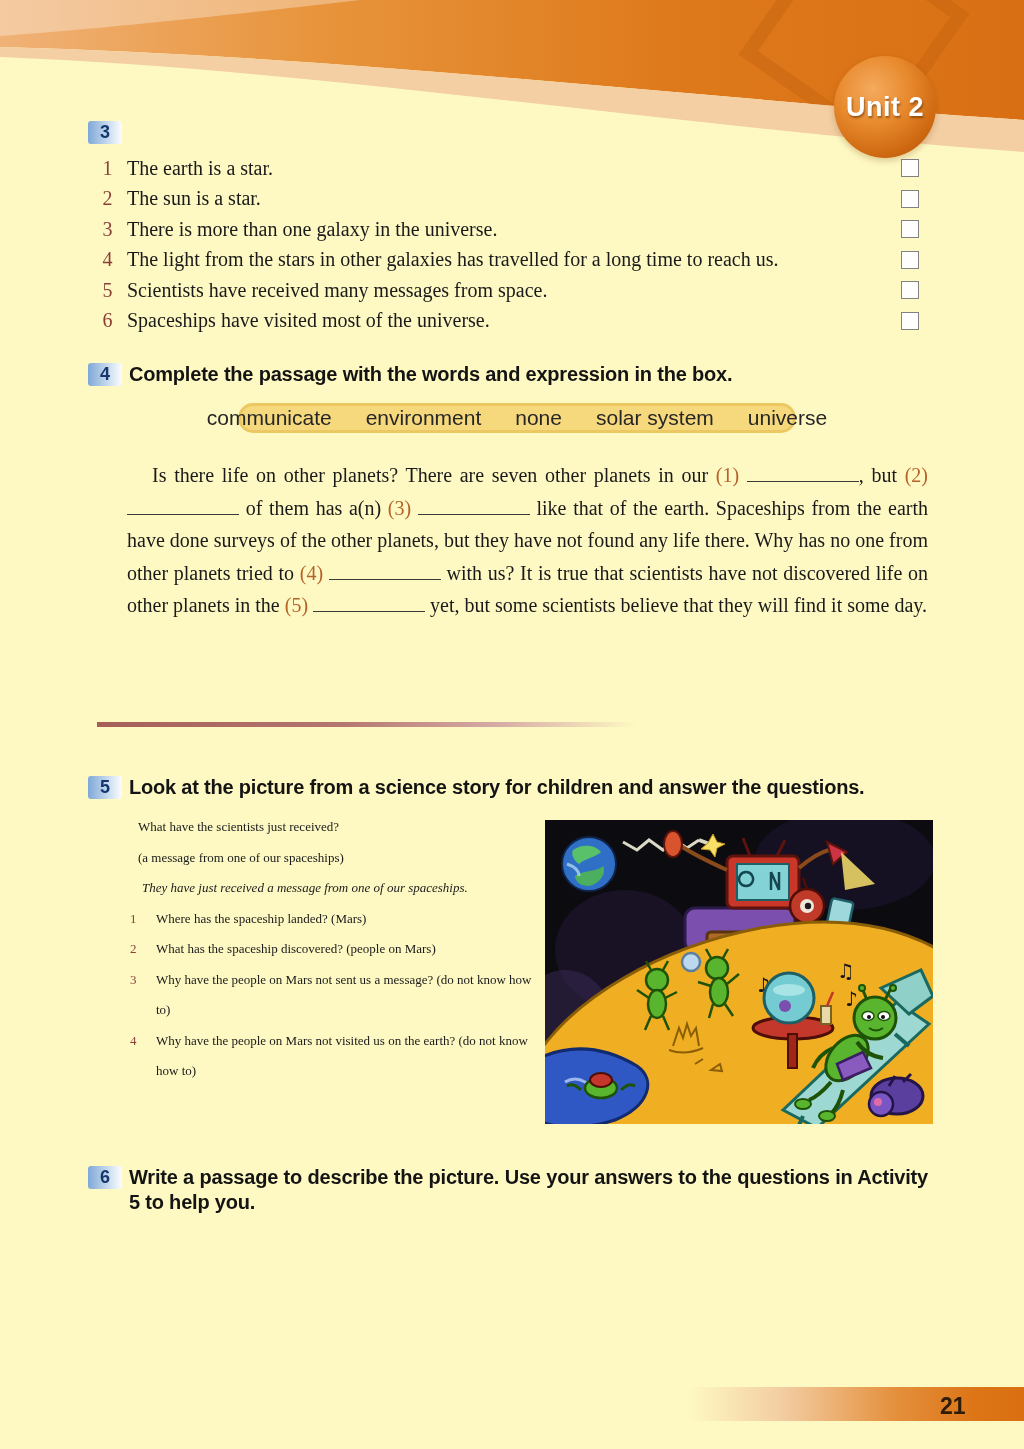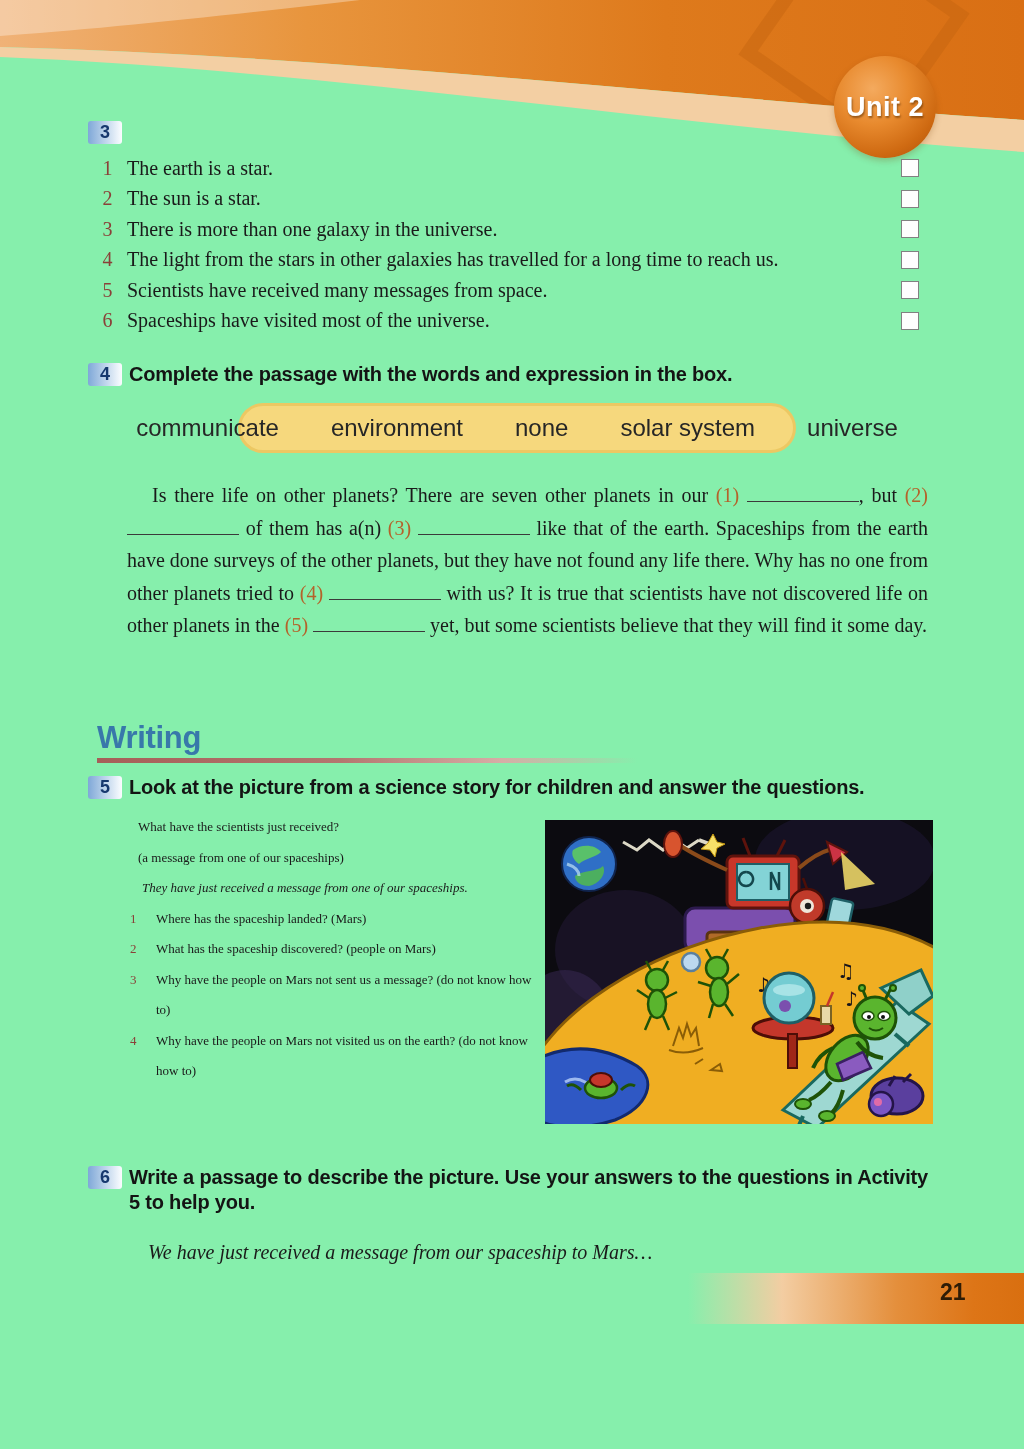--- a/index.html
+++ b/index.html
@@ -1,16 +1,16 @@
 <!DOCTYPE html>
 <html><head>
 <meta charset="utf-8">
 <style>
   html,body{margin:0;padding:0;background:#ffffff;}
-  .page{position:relative;width:1024px;height:1449px;background:#86efac;overflow:hidden;
+  .page{position:relative;width:1024px;height:1449px;background:#fef9c3;overflow:hidden;
         font-family:"Liberation Serif",serif;color:#1a1a1a;}
 
   
   .header-svg{position:absolute;left:0;top:0;}
   .unit-sphere{position:absolute;left:834px;top:56px;width:102px;height:102px;border-radius:50%;
       background:radial-gradient(circle at 38% 32%, #f4aa5e 0%, #e88a2e 38%, #cf6a12 70%, #aa4e06 100%);
       display:flex;align-items:center;justify-content:center;
       box-shadow:0 3px 6px rgba(120,60,0,.25);}
   .unit-sphere span{font-family:"Liberation Sans",sans-serif;font-weight:bold;font-size:27px;color:#ffffff;
       text-shadow:1px 2px 2px rgba(90,45,0,.55);letter-spacing:.5px;}
@@ -28,22 +28,22 @@
   
   .check-list{margin-top:9px;}
   .check-row{display:flex;align-items:center;height:30.5px;font-size:20px;}
   .row-num{flex:0 0 39px;text-align:center;color:#8a4038;}
   .row-text{white-space:nowrap;}
   .checkbox{flex:0 0 auto;width:16px;height:16px;border:1.6px solid #818181;background:#fefefe;
       margin-left:auto;margin-right:9px;}
 
   
   .word-pill{margin:16px 0 0 150px;width:552px;background:#f6d87d;border:3px solid #ecc863;
-      border-radius:26px;padding:8px 0;display:flex;justify-content:center;gap:52px;
-      font-family:"Liberation Sans",sans-serif;font-size:24px;color:#262626;}
+      border-radius:26px;padding:0 0;display:flex;justify-content:center;gap:34px;
+      font-family:"Liberation Sans",sans-serif;font-size:21px;color:#262626;}
   .word-pill span{white-space:nowrap;}
 
   
   .passage{margin-top:26px;margin-left:39px;width:801px;font-size:20px;line-height:32.5px;
       text-align:justify;text-indent:25px;}
   .passage .marker{color:#b4622a;}
   .passage .blank{display:inline-block;width:112px;height:15px;border-bottom:1.4px solid #3a3a3a;
       text-indent:0;}
 
   
@@ -62,21 +62,21 @@
   .q-row{display:flex;}
   .q-num{flex:0 0 26px;color:#8a4038;}
   .q-text{flex:1;}
   .picture-frame{position:absolute;left:545px;top:820px;width:388px;height:304px;background:#0c0b0f;}
 
   
   .a6-title{width:800px;text-align:justify;}
   .a6-example{margin:26px 0 0 60px;font-style:italic;font-size:20px;}
 
   
-  .footer-bar{position:absolute;left:688px;top:1273px;width:336px;height:51px;
+  .footer-bar{position:absolute;left:688px;top:1387px;width:336px;height:34px;
       background:linear-gradient(90deg,rgba(255,255,255,0) 0%,#f3cda2 28%,#e48f3c 62%,#dd7517 85%,#d96f10 100%);}
   .footer-page{position:absolute;left:252px;top:6px;font-family:"Liberation Sans",sans-serif;
       font-weight:bold;font-size:23px;color:#2e1c06;}
 </style>
 </head>
 <body>
 
 <div class="page">
 
   <svg class="header-svg" width="1024" height="170" viewBox="0 0 1024 170">
@@ -150,21 +150,20 @@
         <span>communicate</span>
         <span>environment</span>
         <span>none</span>
         <span>solar system</span>
         <span>universe</span>
       </div>
     <div class="passage"><span>Is there life on other planets? There are seven other planets in our </span><span class="marker">(1) </span><span class="blank"></span><span>, but </span><span class="marker">(2) </span><span class="blank"></span><span> of them has a(n) </span><span class="marker">(3) </span><span class="blank"></span><span> like that of the earth. Spaceships from the earth have done surveys of the other planets, but they have not found any life there. Why has no one from other planets tried to </span><span class="marker">(4) </span><span class="blank"></span><span> with us? It is true that scientists have not discovered life on other planets in the </span><span class="marker">(5) </span><span class="blank"></span><span> yet, but some scientists believe that they will find it some day.</span></div>
   </div>
 
   <div class="writing-head">
-    <div class="writing-title">Writing</div>
     <div class="writing-rule"></div>
   </div>
 
   <div class="act" style="top:775px;">
     <div class="act-head">
       <div class="act-badge">5</div>
       <div class="act-title">Look at the picture from a science story for children and answer the questions.</div>
     </div>
     <div class="a5-cols">
       <div class="a5-left">
@@ -314,20 +313,19 @@
         <path d="M344,266 l6,-10 M358,262 l8,-8" stroke="#241448" stroke-width="3"></path>
       </g>
     </svg>
   </div>
 
   <div class="act" style="top:1165px;">
     <div class="act-head">
       <div class="act-badge">6</div>
       <div class="act-title a6-title">Write a passage to describe the picture. Use your answers to the questions in Activity 5 to help you.</div>
     </div>
-    <div class="a6-example">We have just received a message from our spaceship to Mars…</div>
   </div>
 
   <div class="footer-bar">
     <span class="footer-page">21</span>
   </div>
 
 </div>
 
 </body></html>

